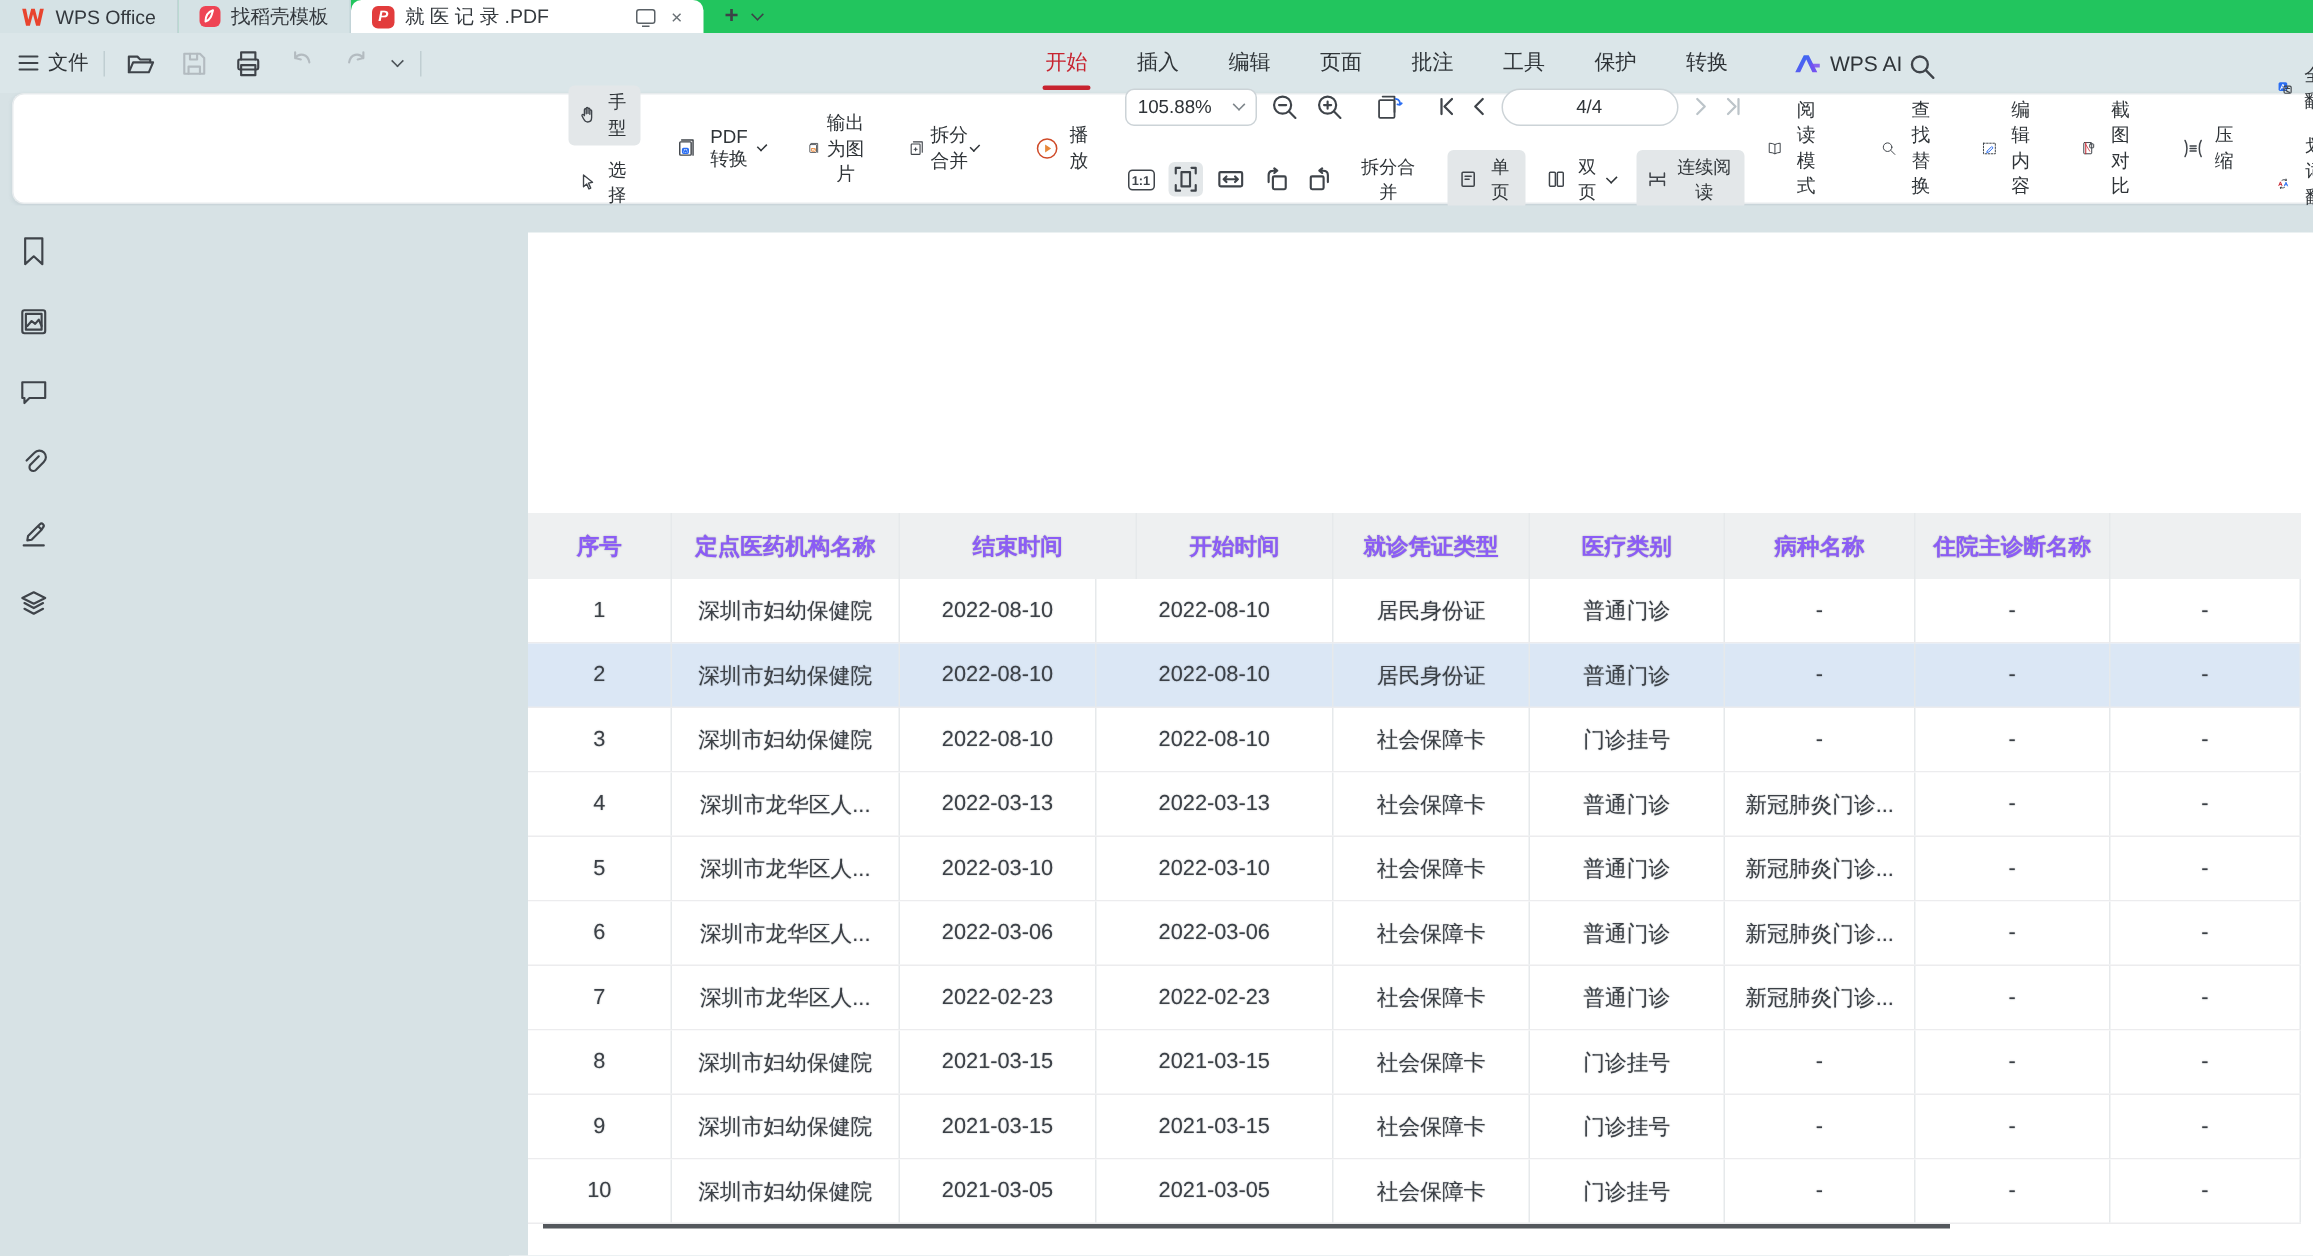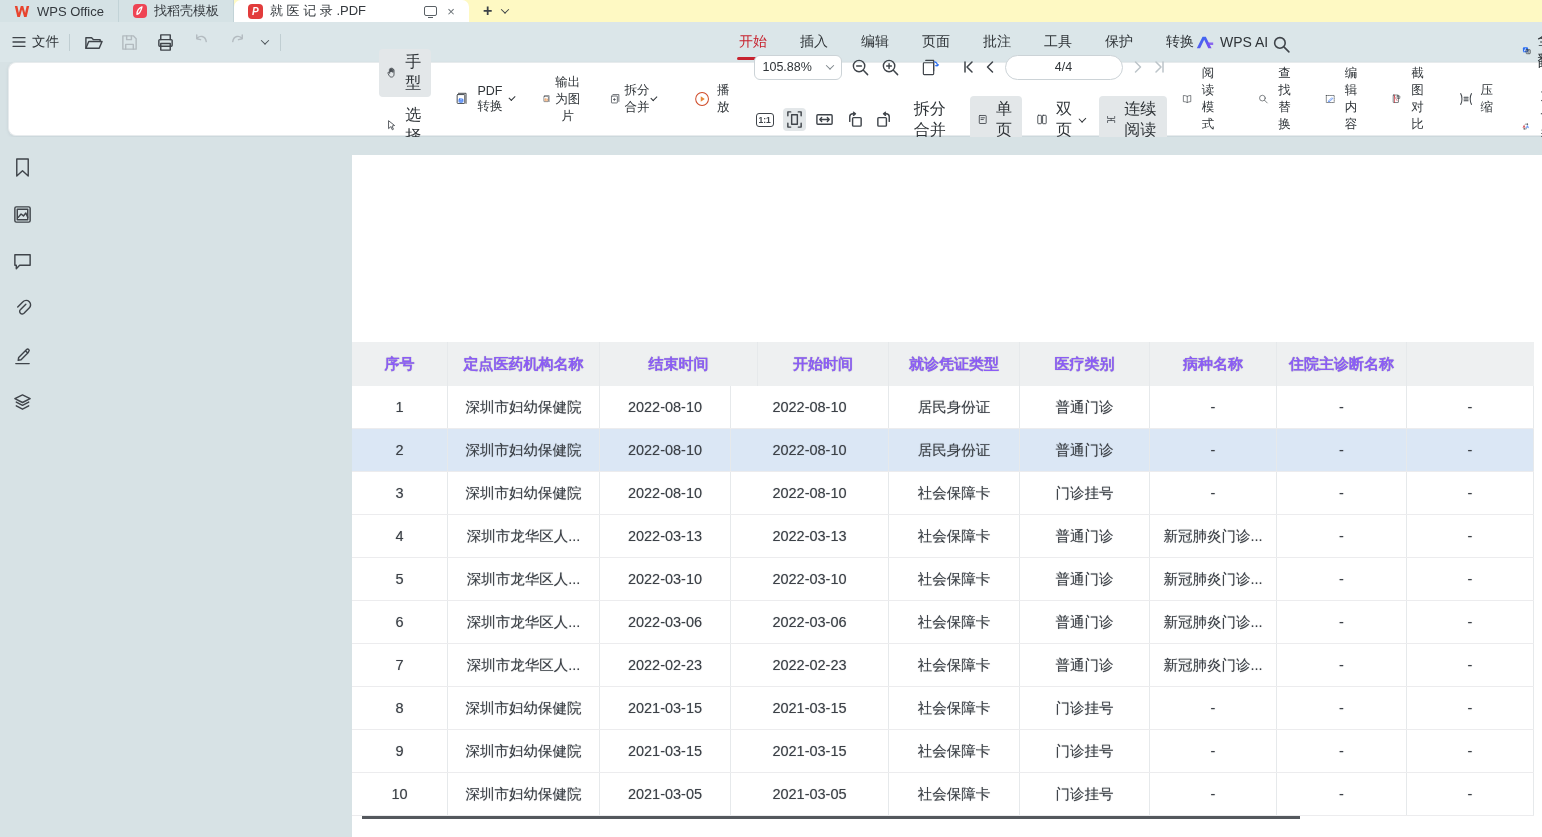--- a/index.html
+++ b/index.html
@@ -2,21 +2,21 @@
 <html><head>
 <meta charset="utf-8">
 <style>
   * { margin:0; padding:0; box-sizing:border-box; }
   html,body { width:1542px; height:837px; overflow:hidden;
     font-family:"Liberation Sans","DejaVu Sans",sans-serif; }
   body { position:relative; background:#d7e2e5; }
 
   
   .tabbar { position:absolute; top:0; left:0; width:1542px; height:22px;
-    background:#fef9c3; display:flex; align-items:stretch; }
+    background:#22c55e; display:flex; align-items:stretch; }
   .tab { display:flex; align-items:center; gap:7px; padding:0 14px;
     font-size:13px; color:#33383d; }
   .tab.inactive { background:#d5e2e5; border-right:1px solid #c2d3d7; }
   .tab.active { background:#ffffff; border-radius:7px 7px 0 0; width:235px; }
   .tab .tab-title { white-space:nowrap; }
   .logo-w { width:16px; height:13px; }
   .docer-badge { width:14px; height:14px; border-radius:4px; background:#ee4454;
     color:#fff; display:flex; align-items:center; justify-content:center; }
   .docer-badge svg { width:9px; height:10px; }
   .pdf-badge { width:15px; height:15px; border-radius:4px; background:#e23c3c;
@@ -33,41 +33,41 @@
     border-bottom:1.4px solid currentColor; transform:rotate(45deg) translate(-1px,-1px); }
 
   
   .menubar { position:absolute; top:22px; left:0; width:1542px; height:40px;
     background:#dbe6e9; display:flex; align-items:center; }
   .file-block { display:flex; align-items:center; gap:6px; padding:0 10px 0 12px;
     font-size:13.5px; color:#2f3438; }
   .qbar { display:flex; align-items:center; gap:13px; padding:0 12px; }
   .qbar svg { width:17px; height:17px; }
   .vline { width:1px; height:17px; background:#c0ced2; }
-  .menus { position:absolute; left:737px; top:0; height:40px; display:flex;
+  .menus { position:absolute; left:695px; top:0; height:40px; display:flex;
     align-items:center; gap:29px; }
   .menu-item { font-size:14px; color:#2f3438; position:relative; height:40px;
     display:flex; align-items:center; padding:0 2px; cursor:default; }
   .menu-item.active { color:#c7232f; }
   .menu-item.active:after { content:""; position:absolute; left:0; right:0; bottom:2px;
     height:3px; background:#c7232f; border-radius:2px; }
   .wpsai { position:absolute; left:1196px; top:0; height:40px; display:flex;
     align-items:center; gap:6px; font-size:14px; color:#2f3438; }
   .menu-search { position:absolute; left:1270px; top:11px; }
   .dim { color:#b3bbc0 !important; }
   .dim svg { stroke:#b3bbc0 !important; }
 
   
   .toolbar-card { position:absolute; top:62px; left:8px; width:1534px; height:74px;
     background:#ffffff; border:1px solid #e7ebed; border-right:none;
     border-radius:8px 0 0 8px; box-shadow:0 1px 3px rgba(120,140,150,.18);
     display:flex; align-items:center; padding-left:370px; }
   .tgroup { display:flex; align-items:center; gap:4px; }
   .tooldiv { width:1px; height:54px; background:#e4e8ea; margin:0 10px; }
-  .tool-inline { display:flex; align-items:center; gap:5px; font-size:16px;
+  .tool-inline { display:flex; align-items:center; gap:5px; font-size:12px;
     color:#2f3438; background:transparent; border:none; padding:3px 7px;
     border-radius:4px; font-family:Liberation Sans, sans-serif; }
   .tool-inline.on { background:#e3e7e9; }
   .tool-col { display:flex; flex-direction:column; gap:3px; align-items:flex-start; }
   .tool-stacked { display:flex; align-items:center; gap:4px;
     font-size:12.5px; color:#2f3438; background:transparent; border:none;
     padding:4px 9px; border-radius:4px; font-family:inherit; }
   .tool-stacked .lblrow { display:flex; align-items:center; gap:3px; }
   .tool-stacked svg { width:22px; height:22px; }
   .tool-inline svg { width:17px; height:17px; }

